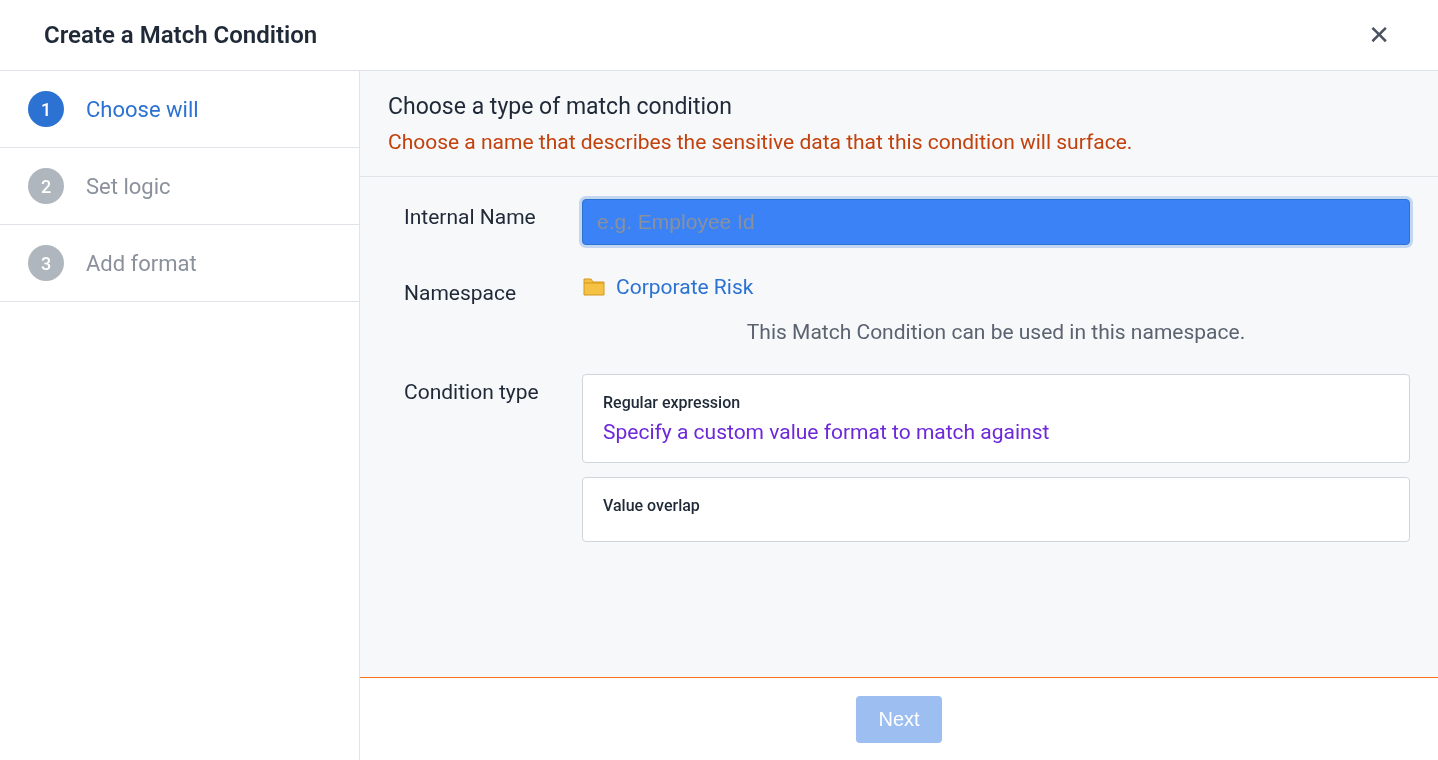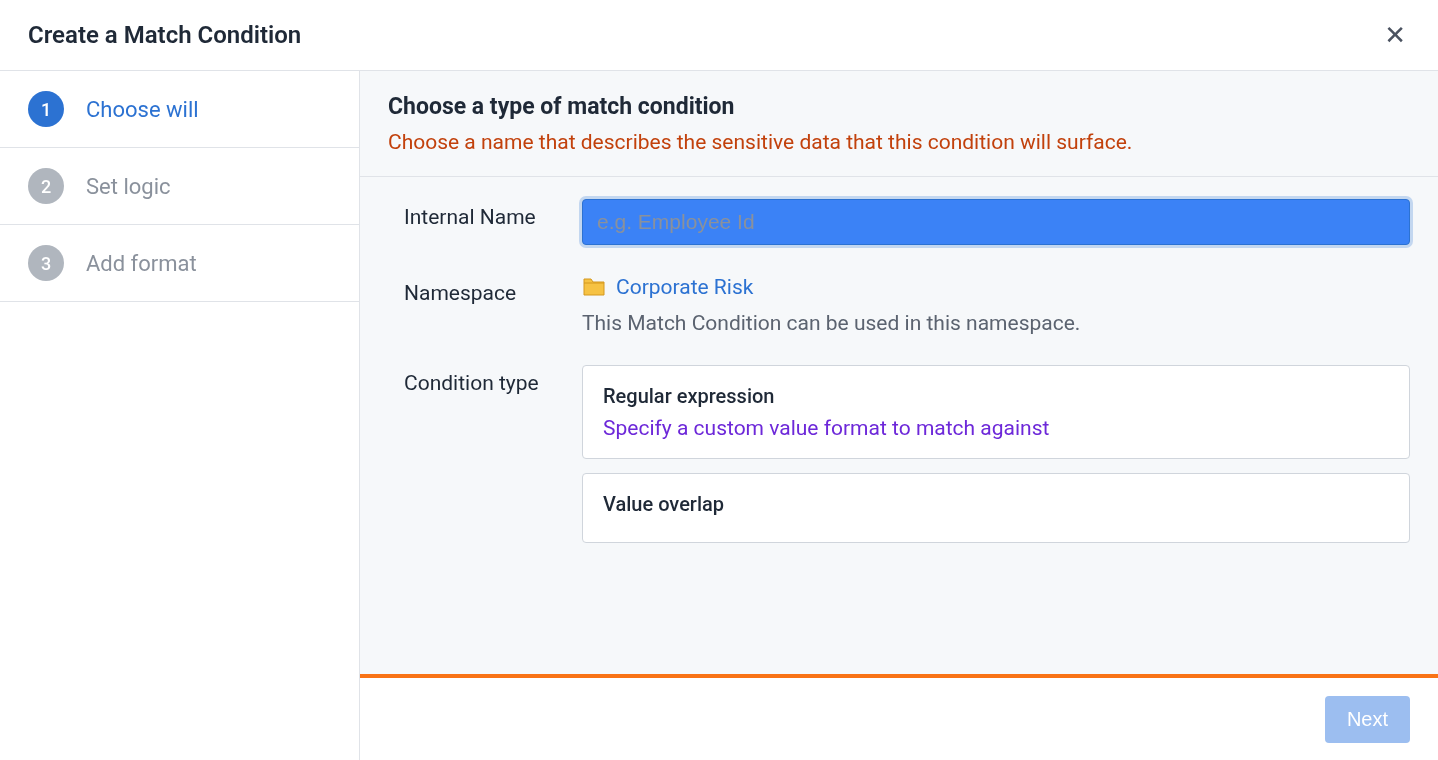--- a/index.html
+++ b/index.html
@@ -11,21 +11,21 @@
     font-family: -apple-system, BlinkMacSystemFont, "Segoe UI", Roboto, Helvetica, Arial, sans-serif;
     color: #333;
     width: 1438px;
     height: 760px;
     background: #fff;
   }
   .header {
     display: flex;
     align-items: center;
     justify-content: space-between;
-    padding: 18px 28px;
+    padding: 18px 44px;
     border-bottom: 1px solid #e0e3e8;
   }
   .header h1 {
     font-size: 24px;
     font-weight: 600;
     color: #1f2937;
   }
   .close-btn {
     font-size: 26px;
     cursor: pointer;
@@ -83,21 +83,21 @@
     display: flex;
     flex-direction: column;
     position: relative;
   }
   .section-header {
     padding: 22px 28px 22px 28px;
     border-bottom: 1px solid #e0e3e8;
   }
   .section-title {
     font-size: 23px;
-    font-weight: 700;
+    font-weight: 400;
     color: #1f2937;
     margin-bottom: 10px;
   }
   .section-subtitle {
     font-size: 21px;
     color: #c2410c;
   }
   .form-area {
     padding: 22px 28px;
     flex: 1;
@@ -133,55 +133,56 @@
     color: #8a919c;
   }
   .namespace-link {
     display: inline-flex;
     align-items: center;
     gap: 10px;
     color: #2c72d2;
     font-size: 21px;
     text-decoration: none;
     cursor: pointer;
-    margin-bottom: 12px;
+    margin-bottom: 21px;
   }
   .folder-icon {
     width: 24px;
     height: 20px;
     display: inline-block;
   }
   .namespace-help {
     font-size: 21px;
     color: #5b6370;
+    text-align: center;
   }
   .card {
     background: #fff;
     border: 1px solid #d0d5dc;
     border-radius: 4px;
     padding: 18px 20px;
     margin-bottom: 14px;
     cursor: pointer;
   }
   .card-title {
-    font-size: 20px;
+    font-size: 16px;
     font-weight: 500;
     color: #1f2937;
     margin-bottom: 8px;
   }
   .card-desc {
     font-size: 21px;
     color: #6d28d9;
   }
   .footer {
     padding: 18px 28px;
     display: flex;
-    justify-content: flex-end;
-    background: #fff;
-    border-top: 4px solid #f97316;
+    justify-content: center;
+    background: #fff;
+    border-top: 1px solid #f97316;
   }
   .next-btn {
     background: #9cbef0;
     color: #fff;
     font-size: 20px;
     font-weight: 500;
     border: none;
     border-radius: 4px;
     padding: 12px 22px;
     cursor: pointer;

